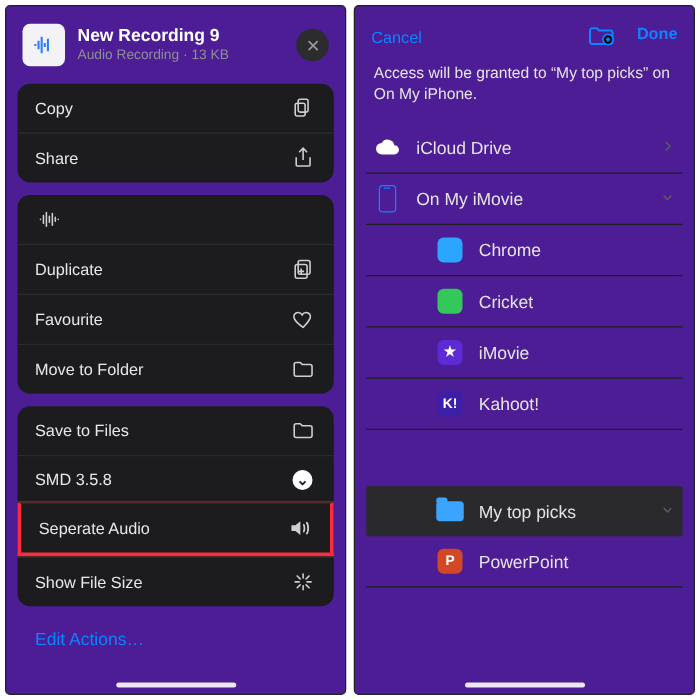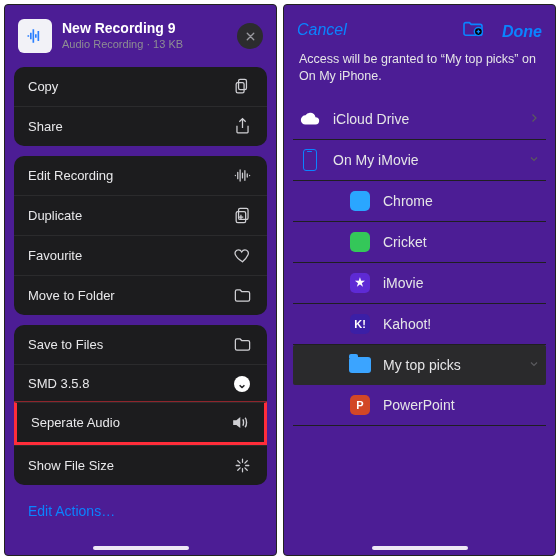--- a/index.html
+++ b/index.html
@@ -84,23 +84,23 @@
   .edit-link {
     color: #0a84ff;
     padding: 8px 14px 4px 14px;
     font-size: 14px;
   }
 
   
   .topbar {
     display: flex; align-items: center; justify-content: space-between;
     padding: 2px 4px 10px 4px;
-    color: #0a84ff; font-size: 16px; font-style: italic;
-  }
-  .topbar .right { display: flex; align-items: flex-end; gap: 18px; }
+    color: #0a84ff; font-size: 13px;
+  }
+  .topbar .right { display: flex; align-items: flex-start; gap: 18px; }
   .topbar .right .done { font-weight: 600; }
   .grant {
     color: #e5e5e7; font-size: 12.5px;
     padding: 0 6px 14px 6px; line-height: 1.35;
   }
   .loc {
     display: flex; align-items: center;
     padding: 9px 6px;
     color: #e5e5e7;
     font-size: 14px;
@@ -108,21 +108,21 @@
   .loc .chev { margin-left: auto; color: #5a5a5e; }
   .loc .chev svg { width: 12px; height: 12px; }
   .loc .licon {
     width: 22px; height: 22px; border-radius: 5px;
     display: flex; align-items: center; justify-content: center;
     margin-right: 12px;
     font-size: 12px;
   }
   .indent2 { padding-left: 56px; }
   .sep { border-bottom: 1px solid #1f1f21; }
-  .selected { background: #2a2a2c; border-radius: 2px; }
+  .selected { background: #2a2a2c; border-radius: 2px; margin-top: 45px; }
 
   
   .fld { background: #3ba4ff; border-radius: 3px; width: 22px; height: 16px; position: relative; }
   .fld:before { content:""; position:absolute; top:-3px; left:0; width:9px; height:4px; background:#3ba4ff; border-radius:2px 2px 0 0; }
   .app-ic { width:20px; height:20px; border-radius:5px; display:flex; align-items:center; justify-content:center; font-size:11px; font-weight:700; color:#fff; }
 
   .cloud-ic { width:22px; height:22px; color:#fff; }
   .phone-ic { width:14px; height:22px; border:1.5px solid #0a84ff; border-radius:3px; position:relative; }
   .phone-ic:after { content:""; position:absolute; top:1px; left:3px; width:5px; height:1.5px; background:#0a84ff; border-radius:1px;}
 
@@ -165,21 +165,20 @@
       <span class="ricon">
         <svg viewBox="0 0 24 24">
             <path fill="none" stroke="currentColor" stroke-width="1.6" d="M12 3v11M8 6l4-4 4 4M5 11v8a1 1 0 001 1h12a1 1 0 001-1v-8"></path>
           </svg>
       </span>
     </div>
   </div>
 
   <div class="group">
     <div class="row">
-      <span>Edit Recording</span>
       <span class="ricon">
         <svg viewBox="0 0 24 20">
             <path stroke="currentColor" stroke-width="1.6" stroke-linecap="round" d="M3 10v0M6 6v8M9 3v14M12 7v6M15 4v12M18 8v4M21 10v0"></path>
           </svg>
       </span>
     </div>
     <div class="row">
       <span>Duplicate</span>
       <span class="ricon">
         <svg viewBox="0 0 24 24">

